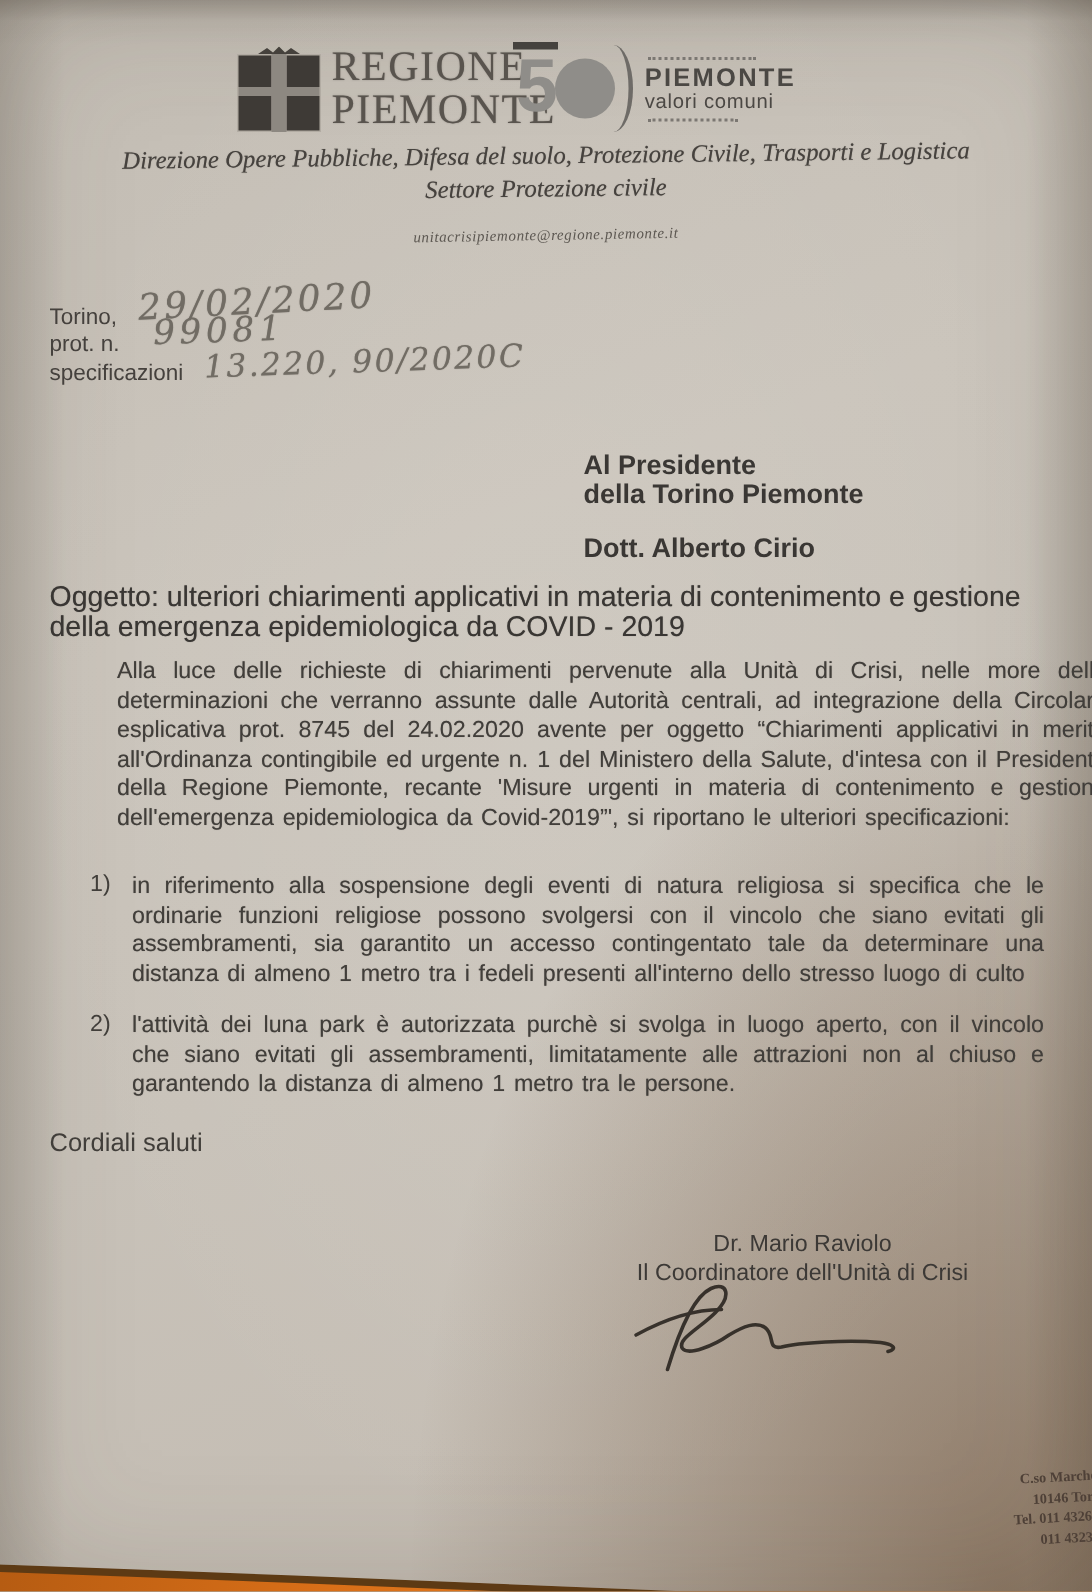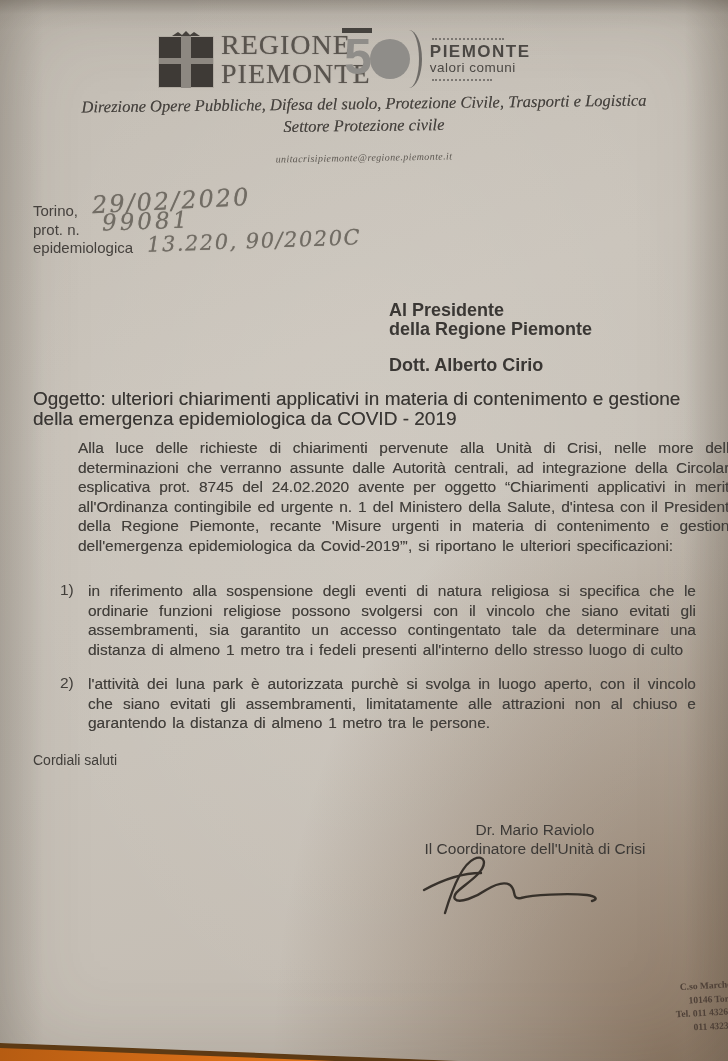--- a/index.html
+++ b/index.html
@@ -102,21 +102,21 @@
     font-size: 15.5px; line-height: 19.5px; text-align: justify; color: #413e3a;
     text-shadow: 0 0 0.5px rgba(65,62,58,0.5); word-spacing: 1.5px; margin-left: 45px;
   }
   .list { position: absolute; left: 60px; top: 581px; width: 636px; }
   .list-item { display: flex; margin-bottom: 15px; }
   .list-marker { width: 28px; flex: 0 0 28px; font-size: 15.5px; color: #413e3a; }
   .list-text {
     flex: 1; font-size: 15.5px; line-height: 19.5px; text-align: justify; color: #413e3a;
     text-shadow: 0 0 0.5px rgba(65,62,58,0.5); word-spacing: 1.5px;
   }
-  .closing { position: absolute; left: 33px; top: 752px; font-size: 14px; color: #413e3a; }
+  .closing { position: absolute; left: 33px; top: 752px; font-size: 17px; color: #413e3a; }
 
   
   .sign-block { position: absolute; left: 375px; top: 820px; width: 320px; text-align: center; font-size: 15.5px; line-height: 19px; color: #3c3936; }
   .sig-svg { position: absolute; left: 418px; top: 849px; width: 195px; height: 72px; }
 
   
   .footer {
     position: absolute; right: -14px; top: 982px; width: 160px; text-align: right;
     font-family: "Liberation Serif", serif; font-size: 9.5px; line-height: 13.5px;
     color: #4e4037; transform: rotate(-3deg); font-weight: bold;
@@ -163,27 +163,27 @@
     <div class="email-line">unitacrisipiemonte@regione.piemonte.it</div>
 
     <div class="protocol">
       <div class="row">
         <span>Torino,</span><span class="handwrite hw-date">29/02/2020</span>
       </div>
       <div class="row">
         <span>prot. n.</span><span class="handwrite hw-prot">99081</span>
       </div>
       <div class="row">
-        <span>epidemiologica</span><span class="handwrite hw-class">13.220, 90/2020C</span>
+        <span>specificazioni</span><span class="handwrite hw-class">13.220, 90/2020C</span>
       </div>
     </div>
 
     <div class="recipient">
       <div>Al Presidente</div>
-      <div>della Regione Piemonte</div>
+      <div>della Torino Piemonte</div>
       <div class="gap">Dott. Alberto Cirio</div>
     </div>
 
     <div class="subject">Oggetto: ulteriori chiarimenti applicativi in materia di contenimento e gestione della emergenza epidemiologica da COVID - 2019</div>
 
     <div class="intro">Alla luce delle richieste di chiarimenti pervenute alla Unità di Crisi, nelle more delle determinazioni che verranno assunte dalle Autorità centrali, ad integrazione della Circolare esplicativa prot. 8745 del 24.02.2020 avente per oggetto “Chiarimenti applicativi in merito all'Ordinanza contingibile ed urgente n. 1 del Ministero della Salute, d'intesa con il Presidente della Regione Piemonte, recante 'Misure urgenti in materia di contenimento e gestione dell'emergenza epidemiologica da Covid-2019”', si riportano le ulteriori specificazioni:</div>
 
     <div class="list">
       <div class="list-item">
         <span class="list-marker">1)</span>

